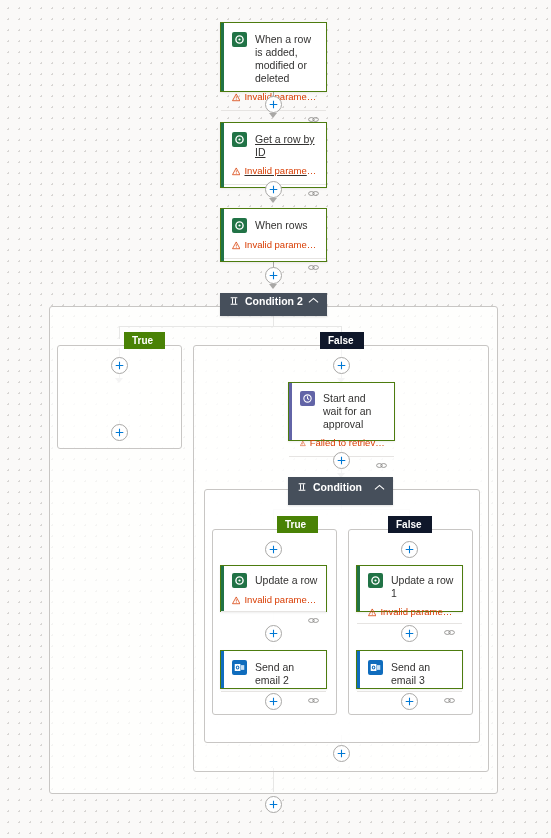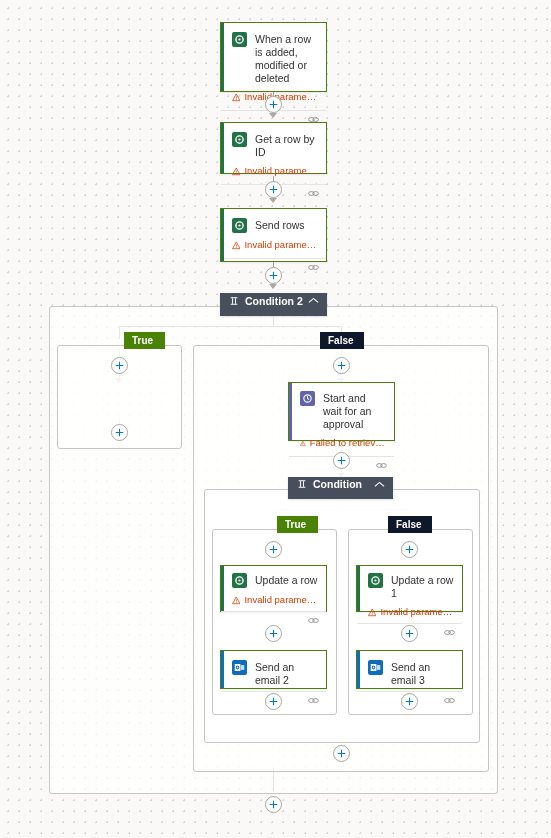--- a/index.html
+++ b/index.html
@@ -141,21 +141,21 @@
       </div>
     </div>
     <div class="card-foot">
       <svg class="link-ico" width="11" height="9" viewBox="0 0 13 10">
           <ellipse cx="4" cy="5" rx="3.3" ry="2.3" fill="none" stroke="#8a8886" stroke-width="1"></ellipse>
           <ellipse cx="9" cy="5" rx="3.3" ry="2.3" fill="none" stroke="#8a8886" stroke-width="1"></ellipse>
         </svg>
     </div>
   </div>
 
-  <div class="card" style="left:220px;top:122px;width:107px;height:52px;">
+  <div class="card" style="left:220px;top:122px;width:107px;height:66px;text-decoration:underline;">
     <div class="accent" style="background:#217346;"></div>
     <div class="card-body">
       <div class="card-head">
         <span class="card-icon" style="background:#217346;">
           <svg width="11" height="11" viewBox="0 0 11 11">
               <circle cx="5.5" cy="5.5" r="3.6" fill="none" stroke="#ffffff" stroke-width="1.4"></circle>
               <circle cx="5.5" cy="5.5" r="1.1" fill="#ffffff"></circle>
             </svg>
         </span>
         <span class="card-title">Get a row by ID</span>
@@ -180,21 +180,21 @@
   <div class="card" style="left:220px;top:208px;width:107px;height:54px;">
     <div class="accent" style="background:#217346;"></div>
     <div class="card-body">
       <div class="card-head">
         <span class="card-icon" style="background:#217346;">
           <svg width="11" height="11" viewBox="0 0 11 11">
               <circle cx="5.5" cy="5.5" r="3.6" fill="none" stroke="#ffffff" stroke-width="1.4"></circle>
               <circle cx="5.5" cy="5.5" r="1.1" fill="#ffffff"></circle>
             </svg>
         </span>
-        <span class="card-title">Send rows</span>
+        <span class="card-title">When rows</span>
       </div>
       <div class="card-warn">
         <svg width="9" height="9" viewBox="0 0 10 10">
             <path d="M5 0.8 L9.4 8.8 L0.6 8.8 Z" fill="none" stroke="#d83b01" stroke-width="0.9"></path>
             <rect x="4.6" y="3.6" width="0.8" height="2.6" fill="#d83b01"></rect>
             <rect x="4.6" y="7" width="0.8" height="0.8" fill="#d83b01"></rect>
           </svg>
         <span class="wtxt">Invalid parameters</span>
       </div>
     </div>
@@ -256,21 +256,21 @@
       </div>
     </div>
     <div class="card-foot">
       <svg class="link-ico" width="11" height="9" viewBox="0 0 13 10">
           <ellipse cx="4" cy="5" rx="3.3" ry="2.3" fill="none" stroke="#8a8886" stroke-width="1"></ellipse>
           <ellipse cx="9" cy="5" rx="3.3" ry="2.3" fill="none" stroke="#8a8886" stroke-width="1"></ellipse>
         </svg>
     </div>
   </div>
 
-  <div class="cond" style="left:288px;top:477px;width:105px;height:22px;">
+  <div class="cond" style="left:288px;top:477px;width:105px;height:28px;">
     <svg width="10" height="10" viewBox="0 0 12 12">
         <rect x="2" y="1.5" width="8" height="1.2" fill="#ffffff"></rect>
         <rect x="2" y="9.3" width="8" height="1.2" fill="#ffffff"></rect>
         <rect x="3.6" y="2.7" width="1.2" height="6.6" fill="#ffffff"></rect>
         <rect x="7.2" y="2.7" width="1.2" height="6.6" fill="#ffffff"></rect>
       </svg>
     <span class="ctitle">Condition</span>
     <svg class="chev" width="11" height="7" viewBox="0 0 12 7">
         <path d="M1 5.6 L6 1.2 L11 5.6" fill="none" stroke="#ffffff" stroke-width="1.2"></path>
       </svg>

